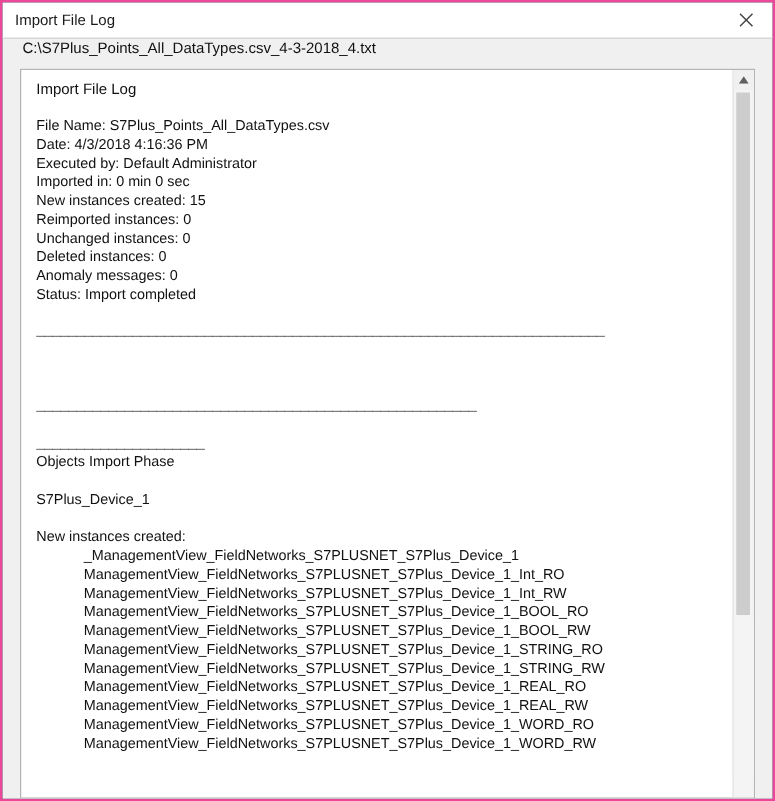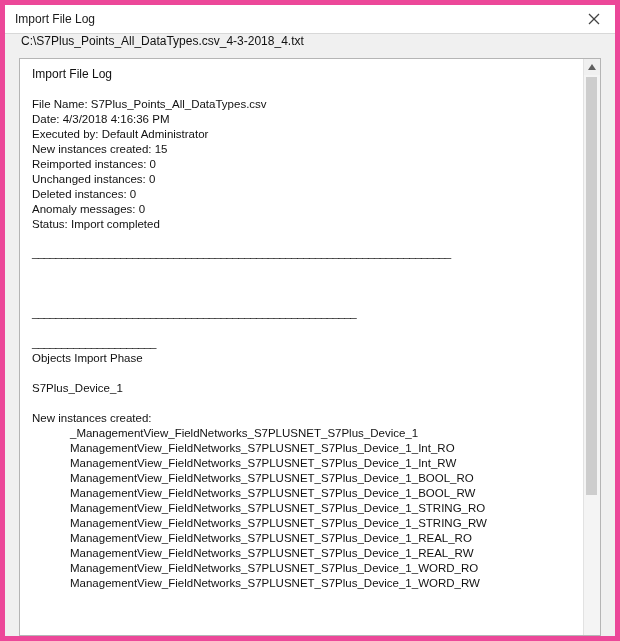--- a/index.html
+++ b/index.html
@@ -13,21 +13,21 @@
     font-family: "Liberation Sans", sans-serif;
     font-size: 12px;
     color: #000000;
     overflow: hidden;
   }
   .window {
     position: relative;
     width: 620px;
     height: 641px;
     box-sizing: border-box;
-    border: 5px solid #ec4899;
+    border: 2px solid #ec4899;
     background: #0f172a;
     display: flex;
     flex-direction: column;
   }
   
   .titlebar {
     height: 28px;
     background: #ffffff;
     border-bottom: 1px solid #d8d8d8;
     display: flex;
@@ -91,20 +91,21 @@
     font-size: 11.5px;
     line-height: 15px;
     color: #111;
     white-space: pre;
   }
   .log-line.blank { height: 15px; }
   .log-line.indent { padding-left: 38px; }
   .log-line.rule {
     letter-spacing: -0.5px;
     font-size: 11.5px;
+    font-family: Liberation Mono, monospace;
   }
   .log-gap-big { height: 14px; }
 
   
   .scrollbar {
     width: 16px;
     flex: 0 0 16px;
     background: #f4f4f4;
     border-left: 1px solid #e2e2e2;
     position: relative;
@@ -156,20 +157,21 @@
     <div class="path-row">C:\S7Plus_Points_All_DataTypes.csv_4-3-2018_4.txt</div>
 
     <div class="log-wrap">
       <div class="log-body">
 
         <div class="log-title">Import File Log</div>
 
         <div class="log-line">File Name: S7Plus_Points_All_DataTypes.csv</div>
         <div class="log-line">Date: 4/3/2018 4:16:36 PM</div>
         <div class="log-line">Executed by: Default Administrator</div>
+        <div class="log-line">Imported in: 0 min 0 sec</div>
         <div class="log-line">New instances created: 15</div>
         <div class="log-line">Reimported instances: 0</div>
         <div class="log-line">Unchanged instances: 0</div>
         <div class="log-line">Deleted instances: 0</div>
         <div class="log-line">Anomaly messages: 0</div>
         <div class="log-line">Status: Import completed</div>
 
         <div class="log-gap-big"></div>
         <div class="log-line rule">_______________________________________________________________________</div>
         <div class="log-line blank"></div>

